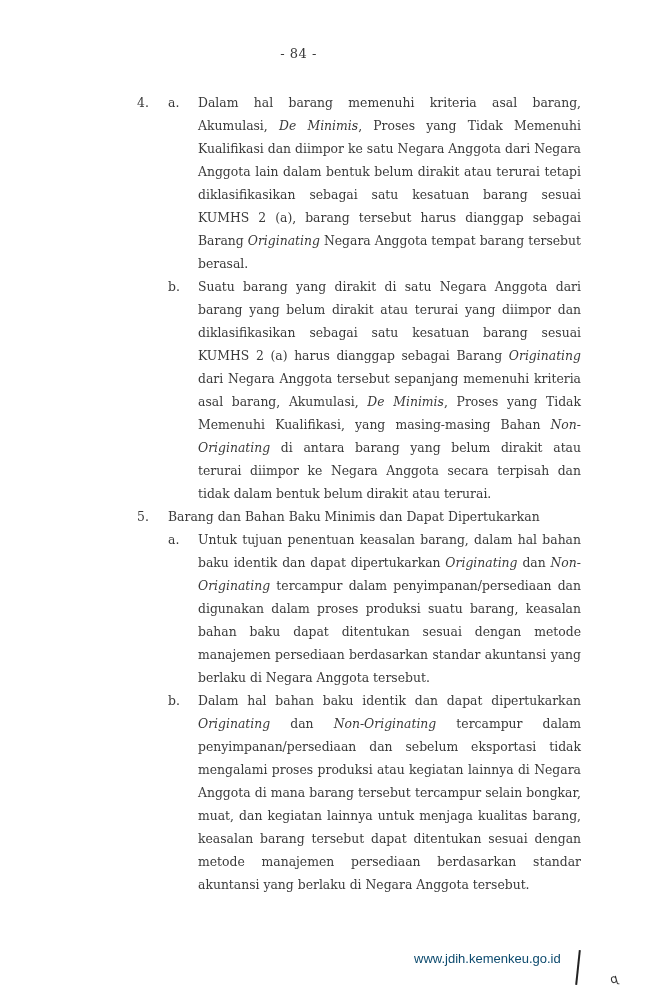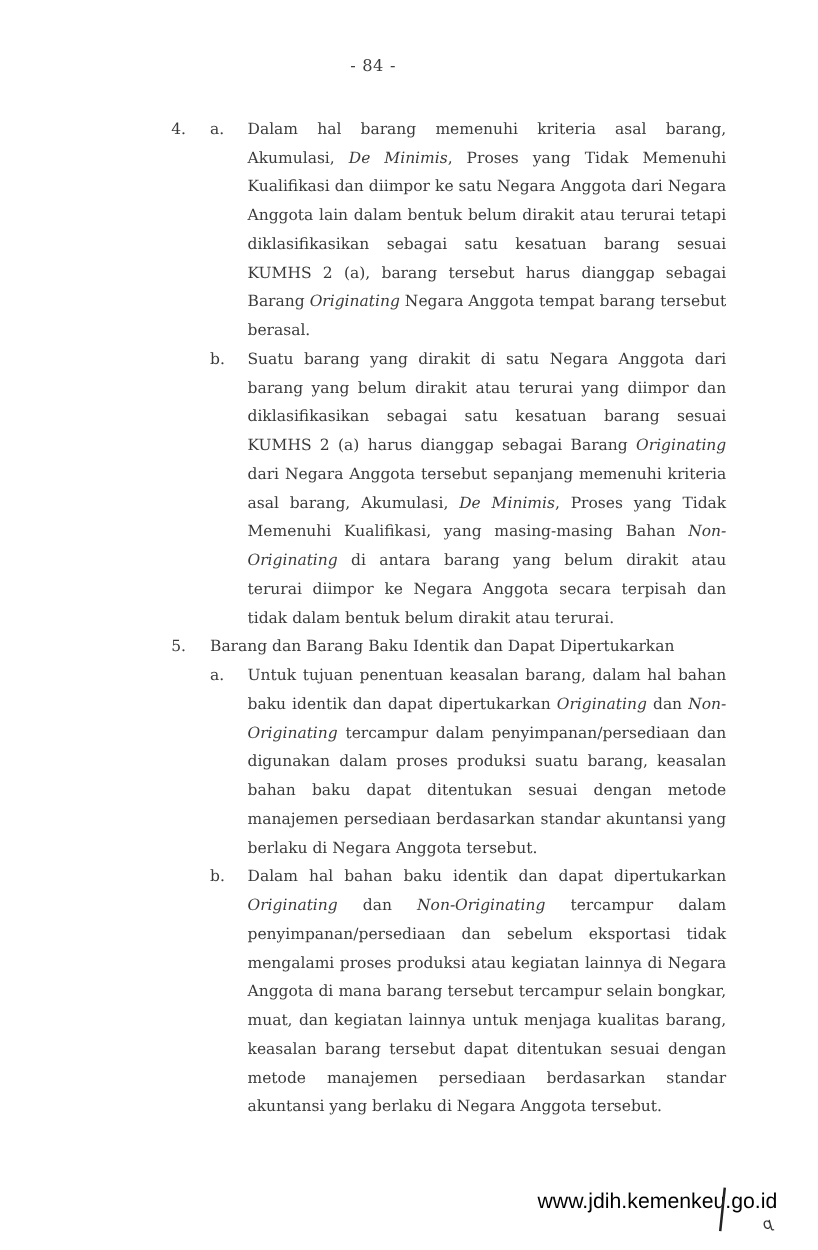--- a/index.html
+++ b/index.html
@@ -8,22 +8,22 @@
   .page-num { position: absolute; top: 46px; left: 0; width: 597px; text-align: center;
               font-size: 13px; letter-spacing: 0.5px; }
   .content { position: absolute; top: 91px; left: 137px; width: 444px; font-size: 12.4px; line-height: 23px; }
   .item { position: relative; }
   .item-num { position: absolute; left: 0; top: 0; }
   .item-head { padding-left: 31px; }
   .sub { position: relative; padding-left: 61px; }
   .sub-letter { position: absolute; left: 31px; top: 0; }
   .sub-body { text-align: justify; }
   .sub-body i { font-style: italic; }
-  .footer-url { position: absolute; top: 951px; left: 430px; font-family: "Liberation Sans", "DejaVu Sans", sans-serif;
-                font-size: 17px; color: #000000; }
+  .footer-url { position: absolute; top: 951px; left: 414px; font-family: "Liberation Sans", "DejaVu Sans", sans-serif;
+                font-size: 13px; color: #0c4a6e; }
   .sig-stroke { position: absolute; left: 577px; top: 950px; width: 2px; height: 35px; background: #222;
                 transform: rotate(6deg); }
   .sig-mark { position: absolute; left: 610px; top: 972px; font-size: 12px; color: #333;
               font-family: "DejaVu Sans", sans-serif; transform: rotate(-15deg); }
 </style>
 </head>
 <body>
 
 <div class="page-num">- 84 -</div>
 
@@ -34,21 +34,21 @@
       <span class="sub-letter">a.</span>
       <div class="sub-body"><span>Dalam hal barang memenuhi kriteria asal barang, Akumulasi, </span><i>De Minimis</i><span>, Proses yang Tidak Memenuhi Kualifikasi dan diimpor ke satu Negara Anggota dari Negara Anggota lain dalam bentuk belum dirakit atau terurai tetapi diklasifikasikan sebagai satu kesatuan barang sesuai KUMHS 2 (a), barang tersebut harus dianggap sebagai Barang </span><i>Originating</i><span> Negara Anggota tempat barang tersebut berasal.</span></div>
     </div>
     <div class="sub">
       <span class="sub-letter">b.</span>
       <div class="sub-body"><span>Suatu barang yang dirakit di satu Negara Anggota dari barang yang belum dirakit atau terurai yang diimpor dan diklasifikasikan sebagai satu kesatuan barang sesuai KUMHS 2 (a) harus dianggap sebagai Barang </span><i>Originating</i><span> dari Negara Anggota tersebut sepanjang memenuhi kriteria asal barang, Akumulasi, </span><i>De Minimis</i><span>, Proses yang Tidak Memenuhi Kualifikasi, yang masing-masing Bahan </span><i>Non-Originating</i><span> di antara barang yang belum dirakit atau terurai diimpor ke Negara Anggota secara terpisah dan tidak dalam bentuk belum dirakit atau terurai.</span></div>
     </div>
   </div>
   <div class="item">
     <span class="item-num">5.</span>
-    <div class="item-head">Barang dan Barang Baku Identik dan Dapat Dipertukarkan</div>
+    <div class="item-head">Barang dan Bahan Baku Minimis dan Dapat Dipertukarkan</div>
     <div class="sub">
       <span class="sub-letter">a.</span>
       <div class="sub-body"><span>Untuk tujuan penentuan keasalan barang, dalam hal bahan baku identik dan dapat dipertukarkan </span><i>Originating</i><span> dan </span><i>Non-Originating</i><span> tercampur dalam penyimpanan/persediaan dan digunakan dalam proses produksi suatu barang, keasalan bahan baku dapat ditentukan sesuai dengan metode manajemen persediaan berdasarkan standar akuntansi yang berlaku di Negara Anggota tersebut.</span></div>
     </div>
     <div class="sub">
       <span class="sub-letter">b.</span>
       <div class="sub-body"><span>Dalam hal bahan baku identik dan dapat dipertukarkan </span><i>Originating</i><span> dan </span><i>Non-Originating</i><span> tercampur dalam penyimpanan/persediaan dan sebelum eksportasi tidak mengalami proses produksi atau kegiatan lainnya di Negara Anggota di mana barang tersebut tercampur selain bongkar, muat, dan kegiatan lainnya untuk menjaga kualitas barang, keasalan barang tersebut dapat ditentukan sesuai dengan metode manajemen persediaan berdasarkan standar akuntansi yang berlaku di Negara Anggota tersebut.</span></div>
     </div>
   </div>
 </div>

